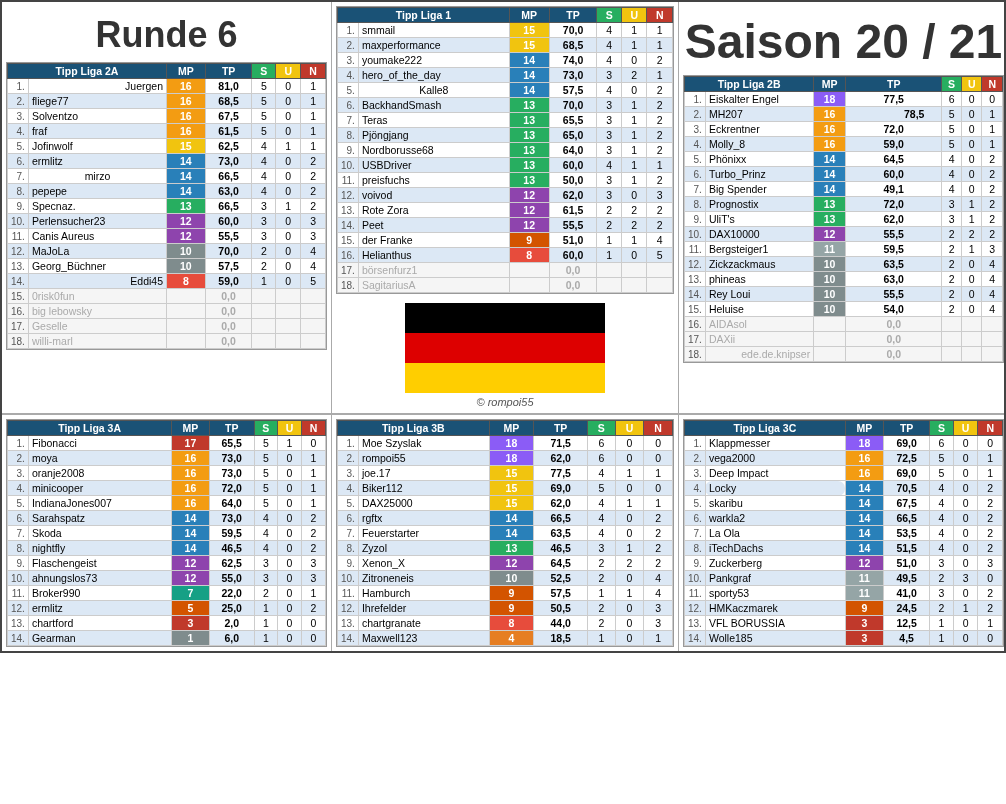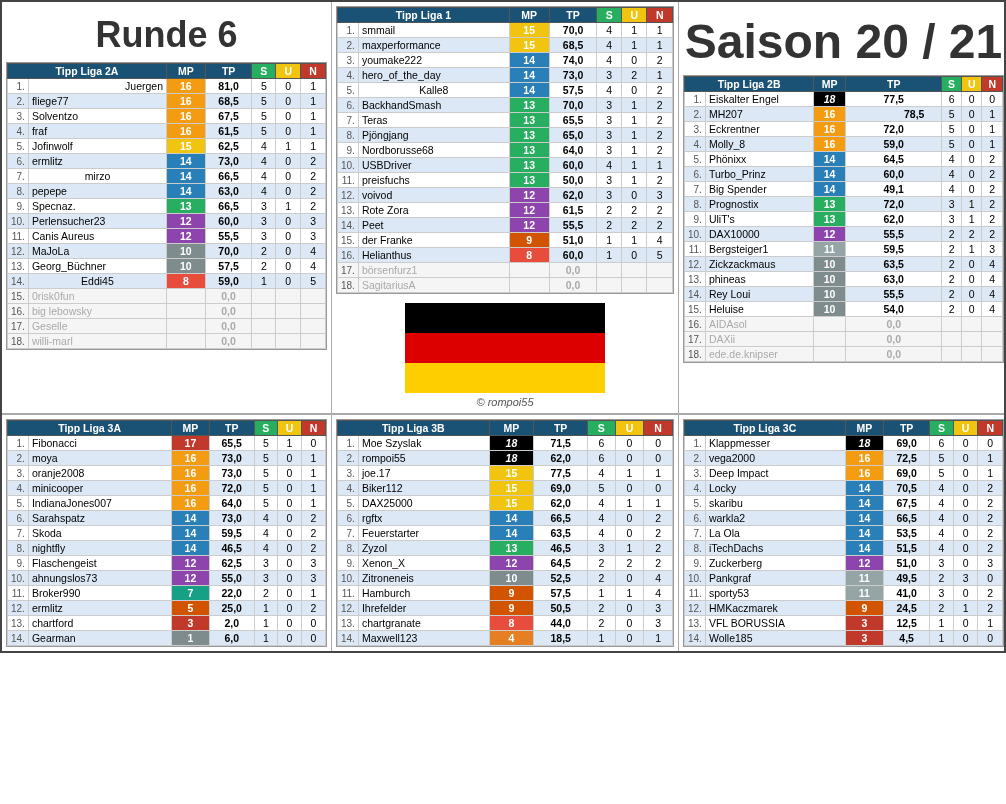--- a/index.html
+++ b/index.html
@@ -96,21 +96,21 @@
     }
     .right-panel {
       border-right: none;
       border-left: 1px solid #aaa;
     }
     .center-panel {
       display: flex;
       flex-direction: column;
     }
 
-    .mp-18 { background: #000000; color: white; font-weight: bold; font-style: italic; }
+    .mp-18 { background: #8b5cf6; color: white; font-weight: bold; }
     .mp-17 { background: #c0392b; color: white; font-weight: bold; }
     .mp-16 { background: #f39c12; color: white; font-weight: bold; }
     .mp-15 { background: #f1c40f; color: #fff; font-weight: bold; }
     .mp-14 { background: #2980b9; color: white; font-weight: bold; }
     .mp-13 { background: #27ae60; color: white; font-weight: bold; }
     .mp-12 { background: #8e44ad; color: white; font-weight: bold; }
     .mp-11 { background: #95a5a6; color: white; font-weight: bold; }
     .mp-10 { background: #7f8c8d; color: white; font-weight: bold; }
     .mp-9  { background: #d35400; color: white; font-weight: bold; }
     .mp-8  { background: #e74c3c; color: white; font-weight: bold; }
@@ -257,21 +257,21 @@
                 <td class="rank" style="width: 18px; color: rgb(85, 85, 85); font-size: 10px;">13.</td>
                 <td class="name-col" style="text-align: left;">Georg_Büchner</td>
                 <td class="mp-10" style="font-weight: bold; text-align: center;">10</td>
                 <td style="font-weight: bold;">57,5</td>
                 <td>2</td>
                 <td>0</td>
                 <td>4</td>
               </tr>
               <tr style="background: rgb(220, 232, 245);">
                 <td class="rank" style="width: 18px; color: rgb(85, 85, 85); font-size: 10px;">14.</td>
-                <td class="name-col" style="text-align: center;">Eddi45</td>
+                <td class="name-col" style="text-align: right;">Eddi45</td>
                 <td class="mp-8" style="font-weight: bold; text-align: center;">8</td>
                 <td style="font-weight: bold;">59,0</td>
                 <td>1</td>
                 <td>0</td>
                 <td>5</td>
               </tr>
               <tr class="gray-row">
                 <td class="rank" style="width: 18px; color: rgb(85, 85, 85); font-size: 10px;">15.</td>
                 <td class="name-col" style="text-align: left; color: rgb(170, 170, 170);">0risk0fun</td>
                 <td style="font-weight: bold; text-align: center;"></td>
@@ -665,21 +665,21 @@
                 <td class="rank" style="width: 18px; color: rgb(85, 85, 85); font-size: 10px;">17.</td>
                 <td class="name-col" style="text-align: left; color: rgb(170, 170, 170);">DAXii</td>
                 <td style="font-weight: bold; text-align: center;"></td>
                 <td style="font-weight: bold;">0,0</td>
                 <td></td>
                 <td></td>
                 <td></td>
               </tr>
               <tr class="gray-row">
                 <td class="rank" style="width: 18px; color: rgb(85, 85, 85); font-size: 10px;">18.</td>
-                <td class="name-col" style="text-align: left; color: rgb(170, 170, 170);">ede.de.knipser</td>
+                <td class="name-col" style="text-align: right; color: rgb(170, 170, 170);">ede.de.knipser</td>
                 <td style="font-weight: bold; text-align: center;"></td>
                 <td style="font-weight: bold;">0,0</td>
                 <td></td>
                 <td></td>
                 <td></td>
               </tr>
             </tbody>
         </table>
       </div>
     </div>
@@ -1013,21 +1013,21 @@
                 <td class="rank" style="width: 18px; color: rgb(85, 85, 85); font-size: 10px;">3.</td>
                 <td class="name-col" style="text-align: left;">Deep Impact</td>
                 <td class="mp-16" style="font-weight: bold; text-align: center;">16</td>
                 <td style="font-weight: bold;">69,0</td>
                 <td>5</td>
                 <td>0</td>
                 <td>1</td>
               </tr>
               <tr style="background: rgb(220, 232, 245);">
                 <td class="rank" style="width: 18px; color: rgb(85, 85, 85); font-size: 10px;">4.</td>
-                <td class="name-col" style="text-align: left;">Locky</td>
+                <td class="name-col" style="text-align: left; border-radius: 7px;">Locky</td>
                 <td class="mp-14" style="font-weight: bold; text-align: center;">14</td>
                 <td style="font-weight: bold;">70,5</td>
                 <td>4</td>
                 <td>0</td>
                 <td>2</td>
               </tr>
               <tr style="background: rgb(255, 255, 255);">
                 <td class="rank" style="width: 18px; color: rgb(85, 85, 85); font-size: 10px;">5.</td>
                 <td class="name-col" style="text-align: left;">skaribu</td>
                 <td class="mp-14" style="font-weight: bold; text-align: center;">14</td>

